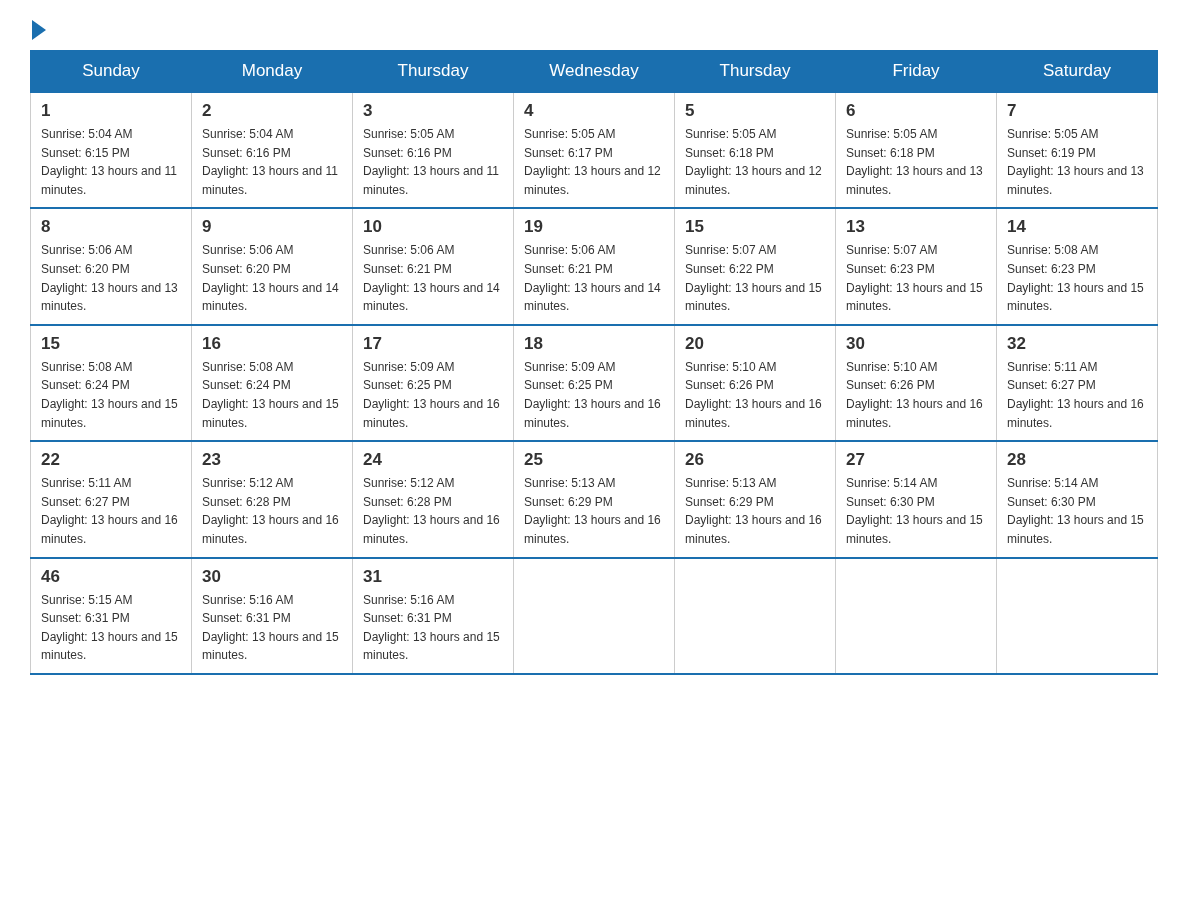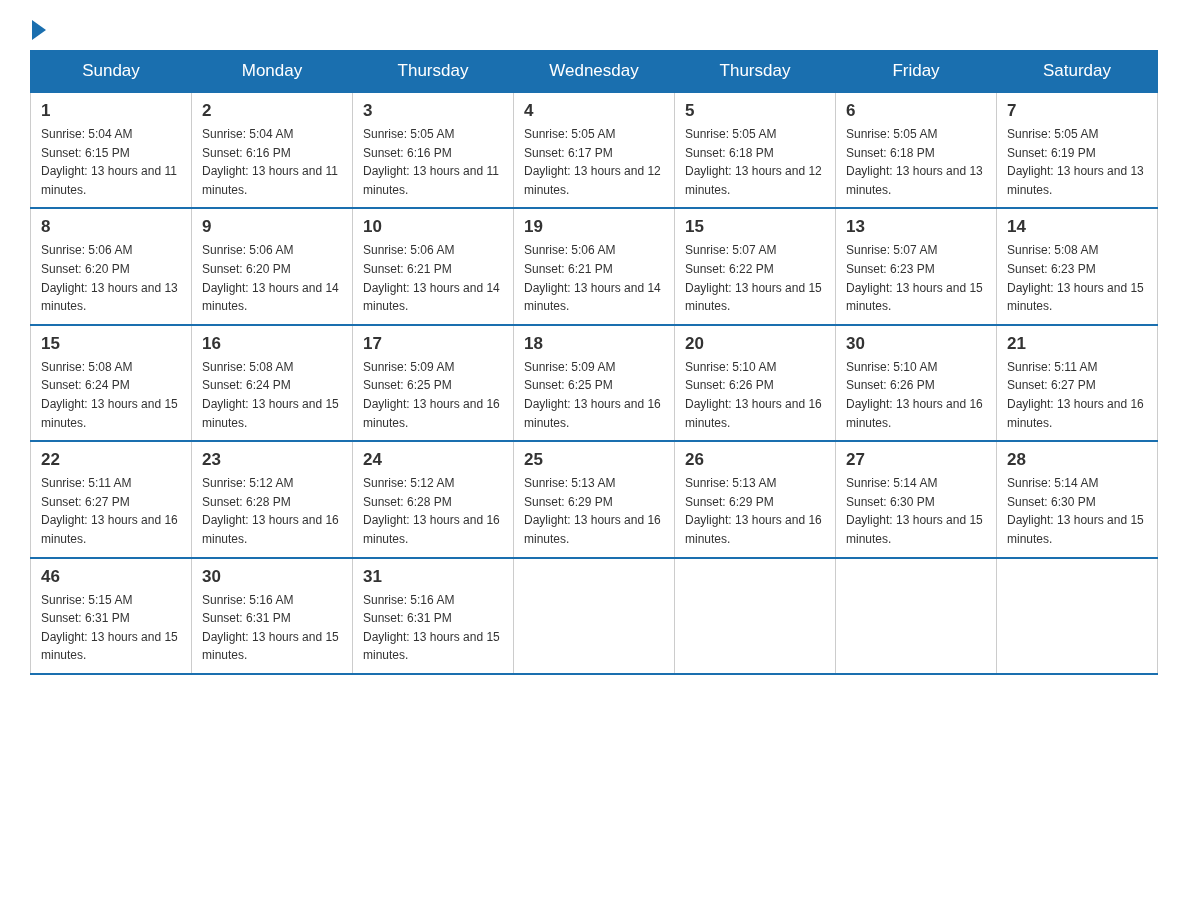--- a/index.html
+++ b/index.html
@@ -295,21 +295,21 @@
         </td>
         <td>
           <span class="day-number">30</span>
           <div class="day-detail">
             Sunrise: 5:10 AM<br>
             Sunset: 6:26 PM<br>
             Daylight: 13 hours and 16 minutes.
           </div>
         </td>
         <td>
-          <span class="day-number">21</span>
+          <span class="day-number">32</span>
           <div class="day-detail">
             Sunrise: 5:11 AM<br>
             Sunset: 6:27 PM<br>
             Daylight: 13 hours and 16 minutes.
           </div>
         </td>
       </tr>
       <tr>
         <td>
           <span class="day-number">22</span>

